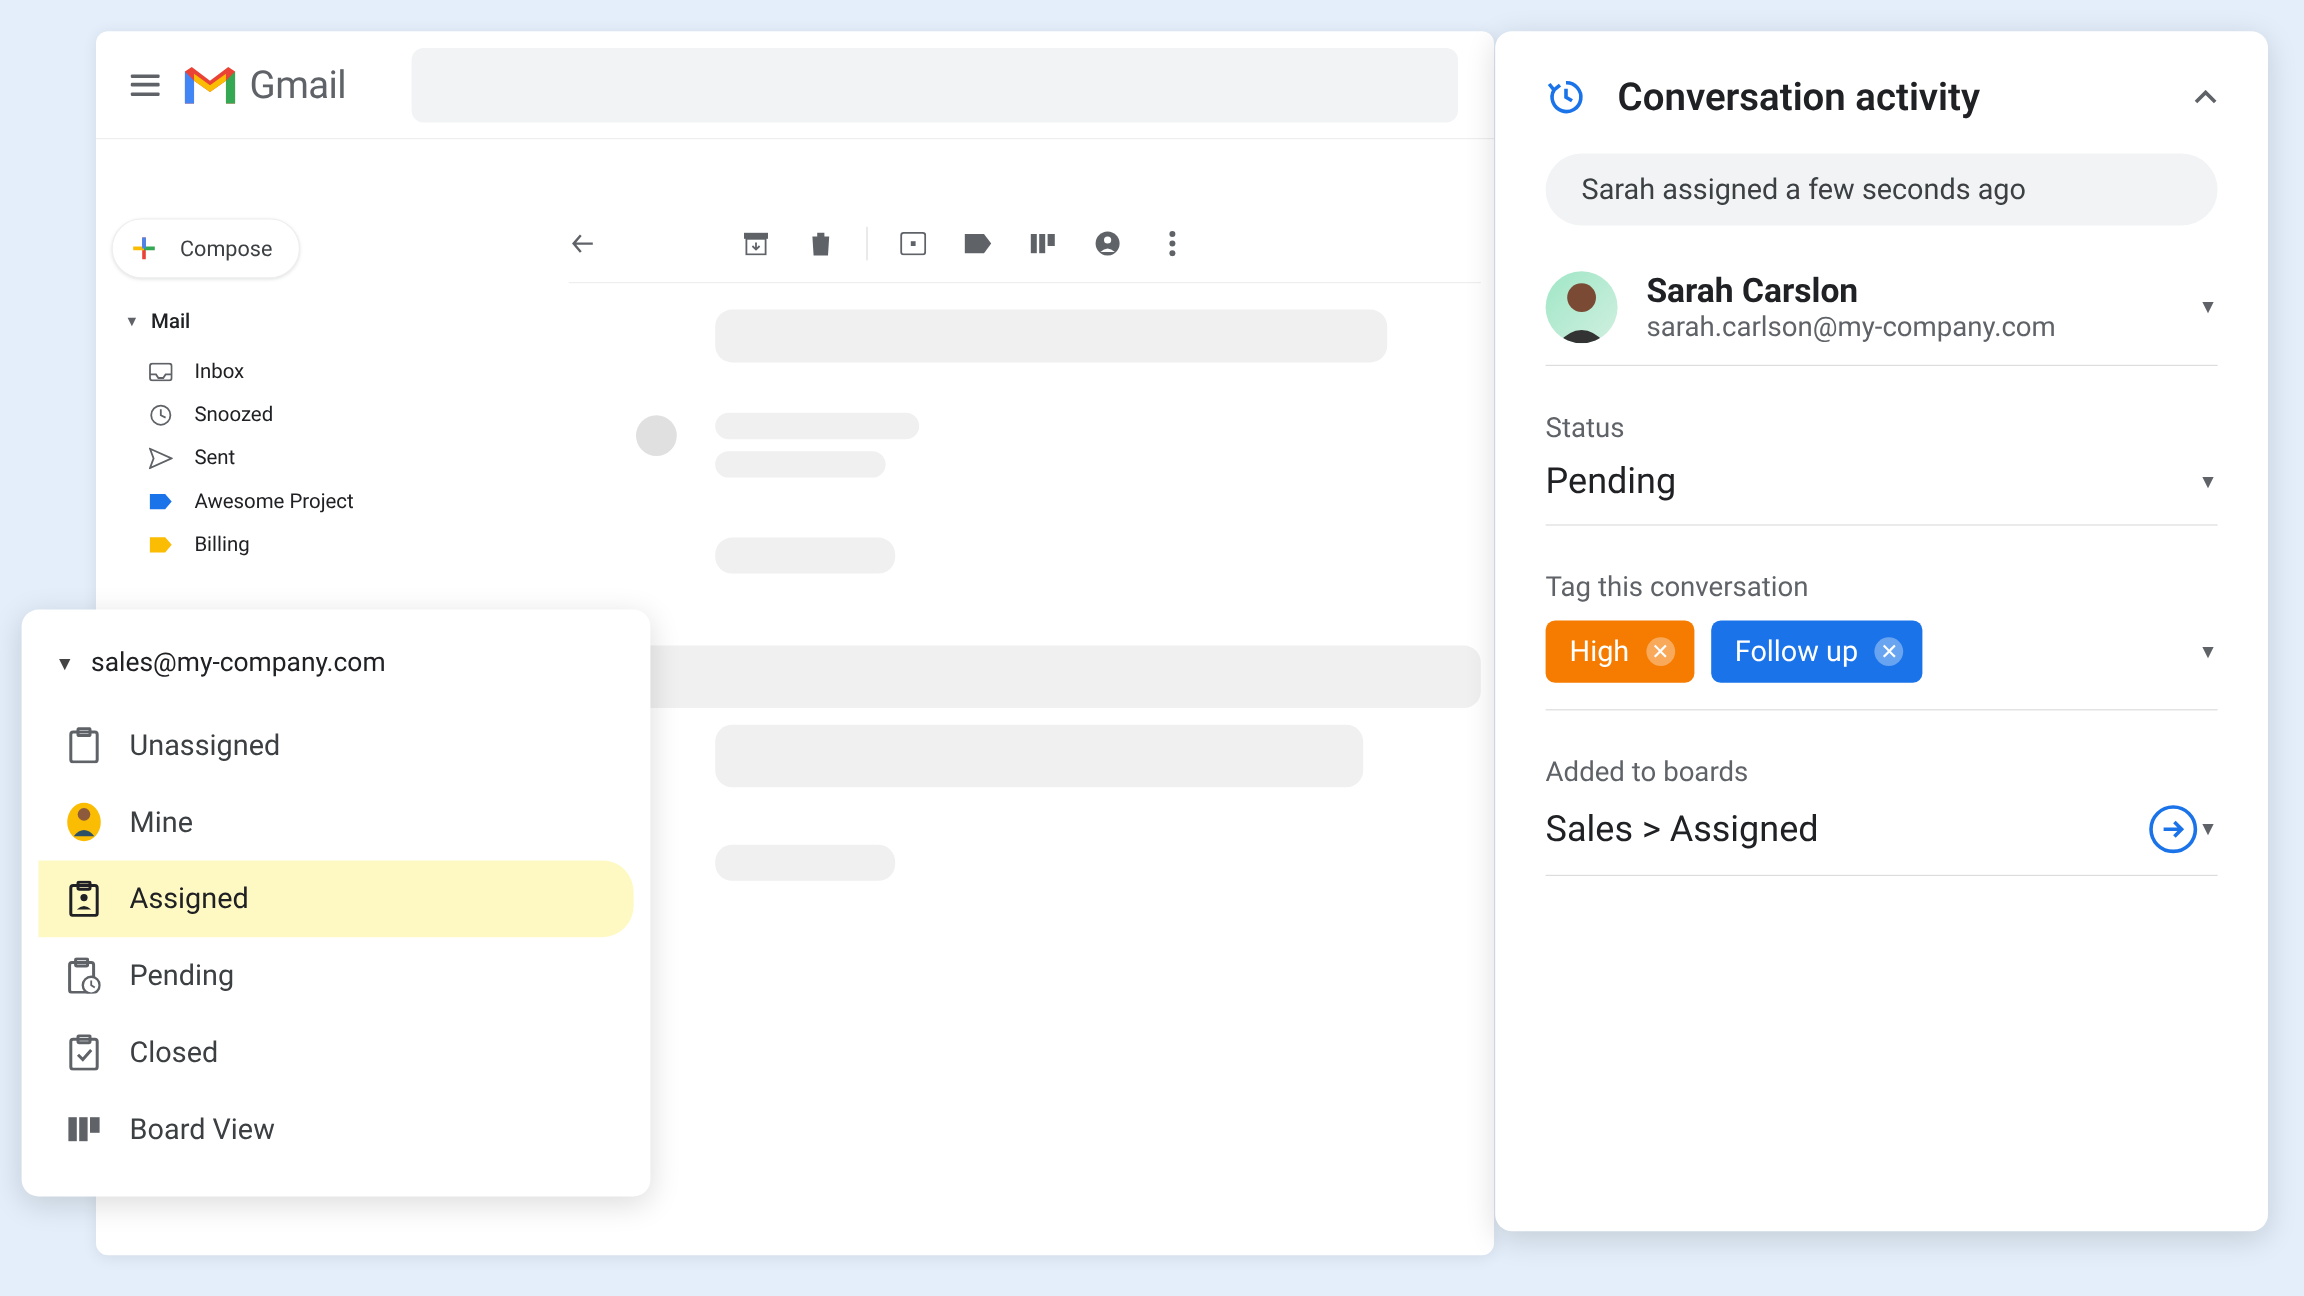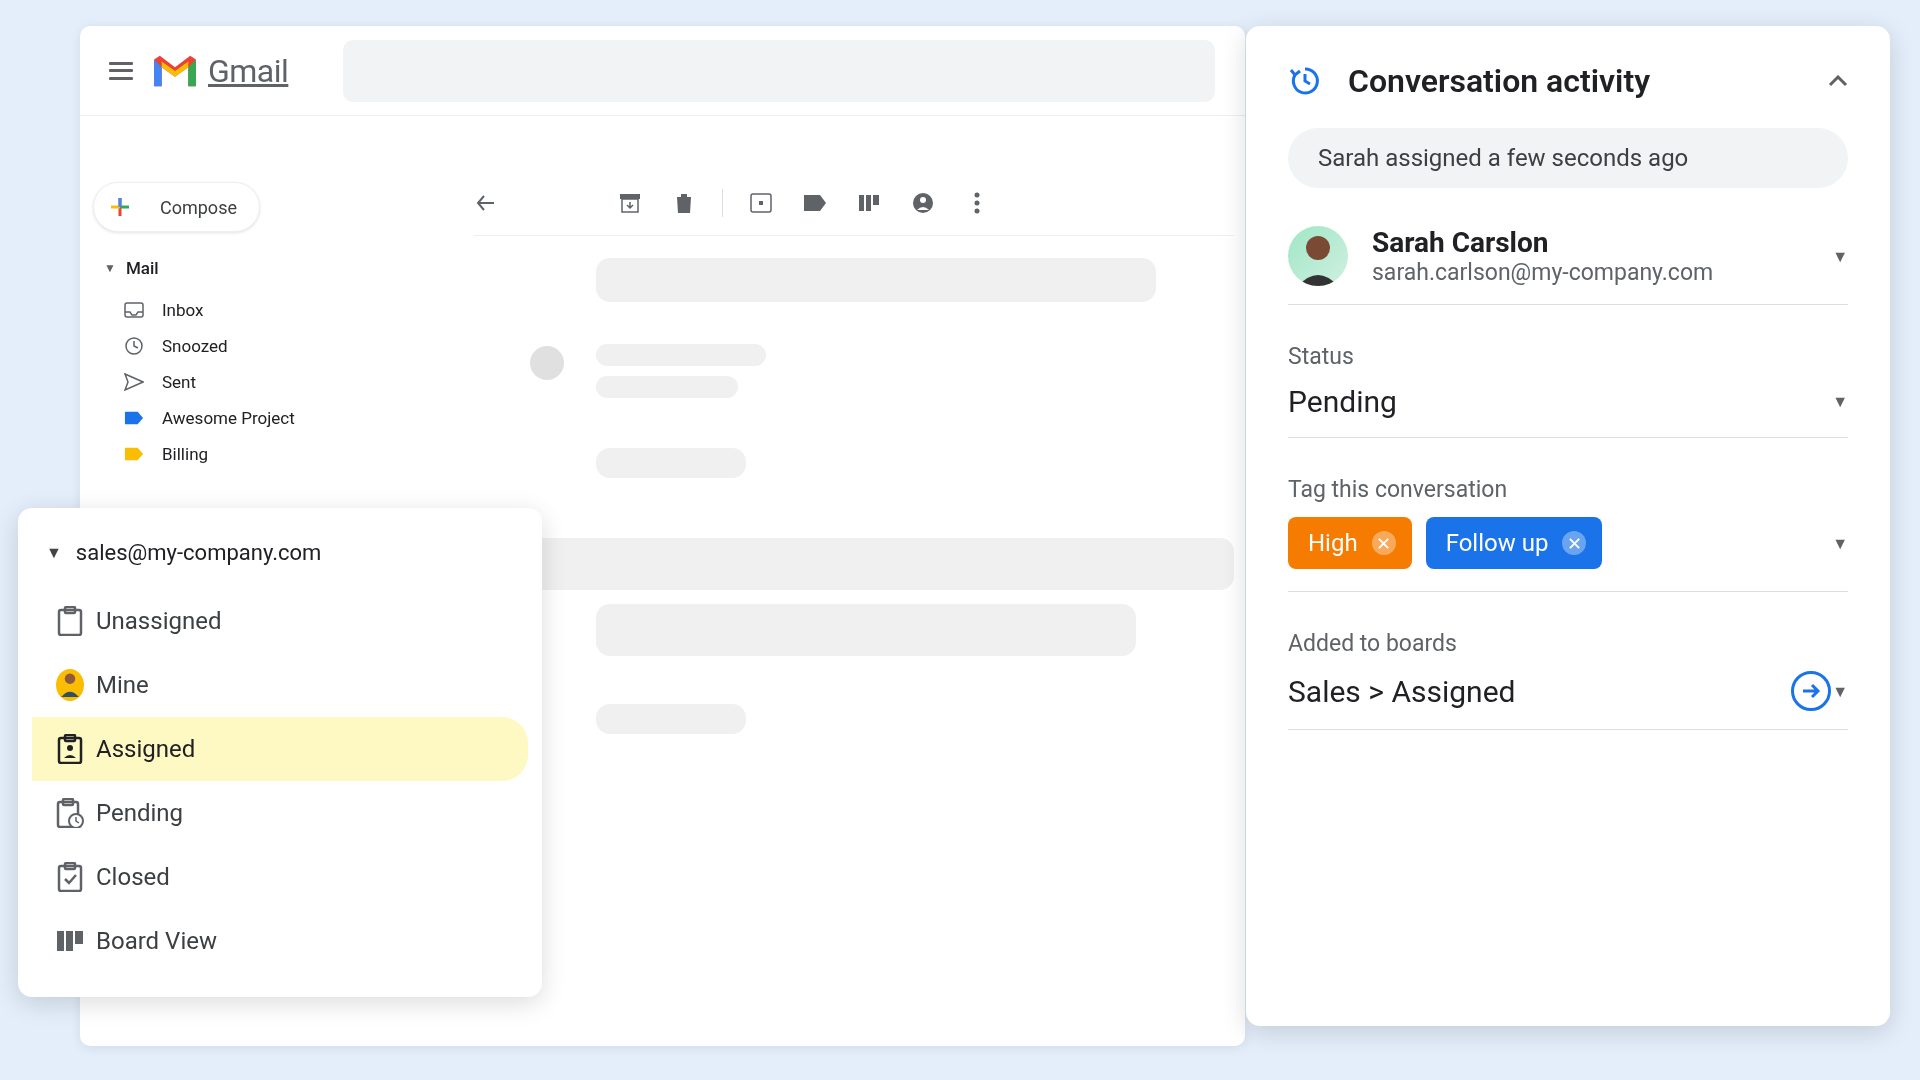--- a/index.html
+++ b/index.html
@@ -17,28 +17,28 @@
 .header {
   display: flex; align-items: center;
   height: 90px; padding: 0 20px;
   border-bottom: 1px solid #eee;
 }
 .menu-btn { width: 42px; height: 42px; display: flex; align-items: center; justify-content: center; cursor: pointer; }
 .menu-icon { width: 24px; height: 18px; display: flex; flex-direction: column; justify-content: space-between; }
 .menu-icon span { height: 3px; background: #5f6368; border-radius: 1px; }
 .gmail-logo { display: flex; align-items: center; margin-left: 8px; }
 .gmail-logo-svg { width: 50px; height: 38px; }
-.gmail-text { font-size: 32px; color: #5f6368; margin-left: 8px; letter-spacing: -0.5px; text-decoration: underline; }
+.gmail-text { font-size: 32px; color: #5f6368; margin-left: 8px; letter-spacing: -0.5px; }
 .search-bar { margin-left: 55px; flex: 1; height: 62px; background: #f1f3f4; border-radius: 10px; margin-right: 10px; }
 
 .compose-btn {
   position: absolute; left: 13px; top: 156px;
   background: #fff; border: 1px solid #eee;
   border-radius: 26px; padding: 12px 22px 12px 14px;
-  display: flex; align-items: center; gap: 28px;
+  display: flex; align-items: center; gap: 18px;
   font-size: 18px; color: #3c4043;
   box-shadow: 0 1px 3px rgba(60,64,67,0.15);
   cursor: pointer;
 }
 .plus-icon { width: 24px; height: 24px; }
 
 .mail-section {
   position: absolute; left: 24px; top: 232px;
   width: 270px;
 }
@@ -76,21 +76,21 @@
   background: #fff;
   border-radius: 14px;
   box-shadow: 0 6px 26px rgba(0,0,0,0.14);
   padding: 32px 14px 24px 14px;
 }
 .si-header { display: flex; align-items: center; gap: 14px; padding-left: 14px; cursor: pointer; }
 .si-header .arrow { font-size: 16px; color: #444; }
 .si-title { font-size: 22px; font-weight: 400; color: #202124; }
 .si-items { margin-top: 24px; }
 .si-item {
-  display: flex; align-items: center; gap: 12px;
+  display: flex; align-items: center; gap: 24px;
   padding: 18px 24px; cursor: pointer;
   font-size: 24px; color: #3c4043;
   border-radius: 0 26px 26px 0;
 }
 .si-item.selected { background: #fef9c3; font-weight: 400; color: #202124; }
 .si-item .si-icon { width: 28px; height: 28px; display: flex; align-items: center; justify-content: center; }
 .si-avatar { width: 32px; height: 32px; border-radius: 50%; background: #fbbc04; position: relative; overflow: hidden; }
 
 .activity-panel {
   position: absolute; right: 30px; top: 26px;

